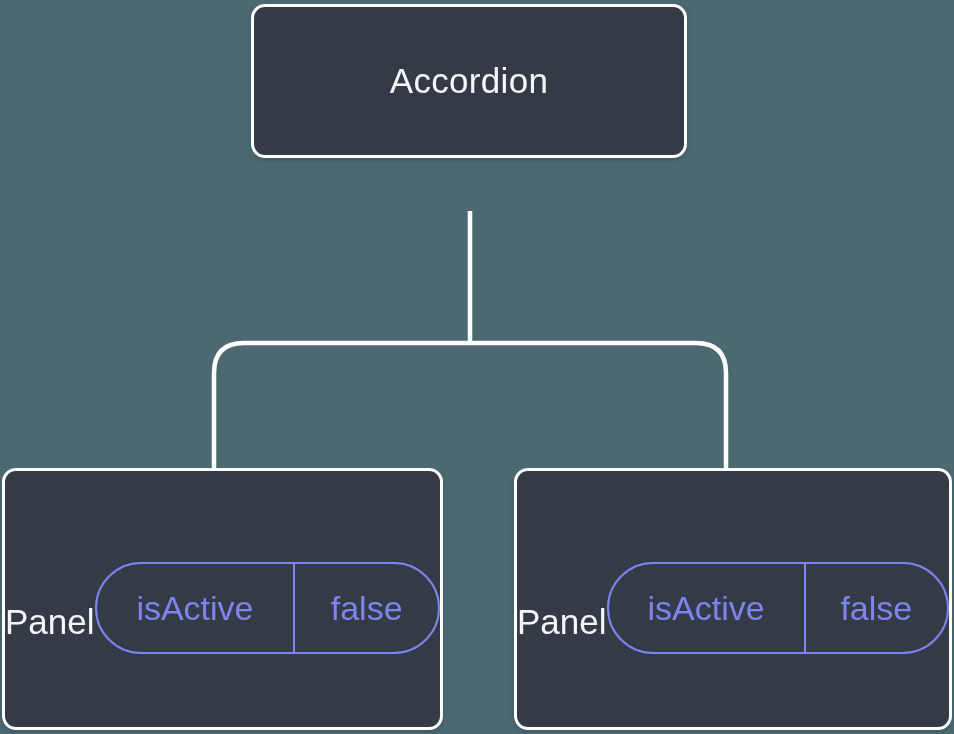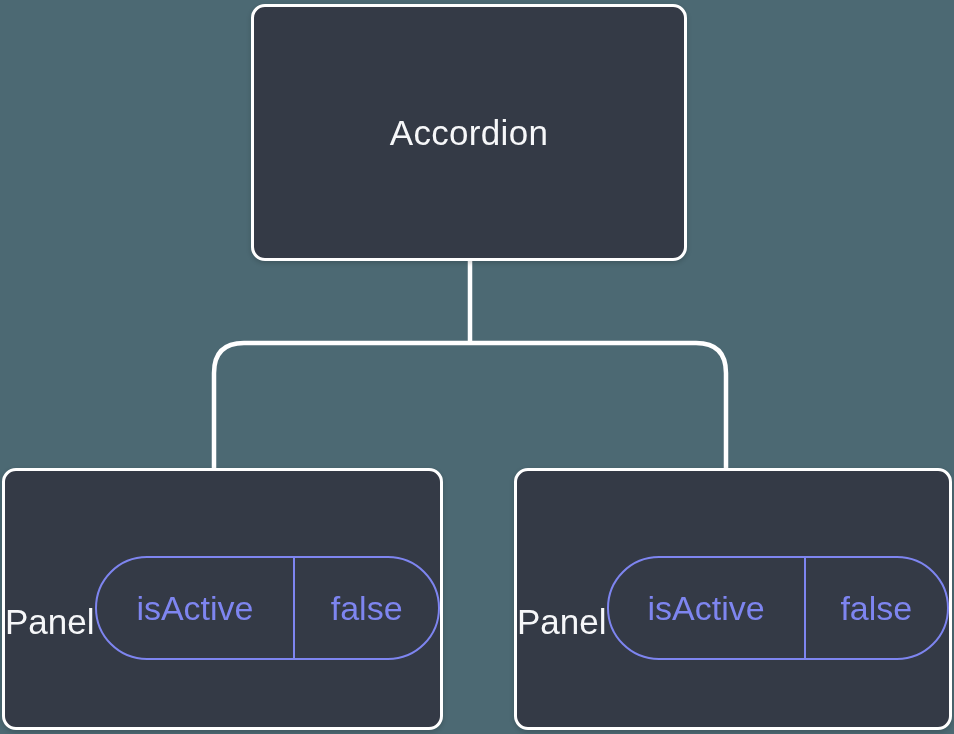--- a/index.html
+++ b/index.html
@@ -33,21 +33,21 @@
     position:absolute;
     background:var(--node-fill);
     border:3.5px solid var(--node-border);
     border-radius:14px;
     box-sizing:border-box;
     box-shadow:0 2px 5px rgba(0,0,0,0.18);
     color:var(--node-text);
   }
   .node-root{
     left:251px; top:4px;
-    width:436px; height:257px;
+    width:436px; height:154px;
     display:flex;
     align-items:center;
     justify-content:center;
   }
   .node-label{
     font-size:35px;
     font-weight:500;
     letter-spacing:0.3px;
     color:var(--node-text);
   }
@@ -67,21 +67,21 @@
   .panel-title{
     margin-top:46px;
     line-height:42px;
     font-size:35px;
     font-weight:500;
     color:var(--node-text);
   }
   .state-badge{
     margin-top:18px;
     width:367px;
-    height:104px;
+    height:92px;
     box-sizing:border-box;
     border:2.5px solid var(--accent);
     border-radius:999px;
     display:flex;
     align-items:stretch;
     overflow:hidden;
   }
   .state-cell{
     display:flex;
     align-items:center;

